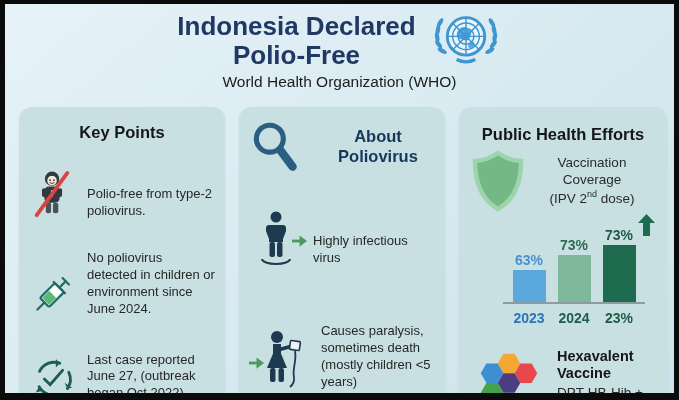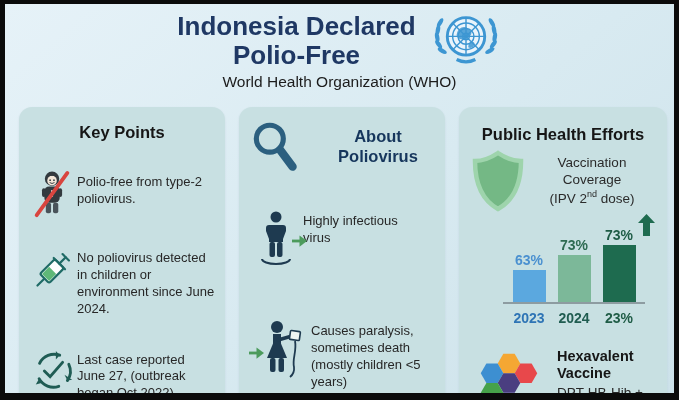--- a/index.html
+++ b/index.html
@@ -20,21 +20,21 @@
   
   .panels {
     position:absolute; top:103px; left:14px; right:14px; bottom:8px;
     display:grid; grid-template-columns:206px 206px 208px; gap:14px;
   }
   .panel {
     background:#c8e0e2; border-radius:13px; padding:10px 10px 6px 10px;
     box-shadow:0 1px 2px rgba(90,120,130,.15);
   }
   .panel-title { font-weight:bold; font-size:16.5px; color:#161616; text-align:center; margin-top:6px; }
-  .item { display:flex; align-items:flex-start; }
+  .item { display:flex; align-items:flex-end; gap:10px; }
   .item-text { font-size:13px; color:#272727; line-height:1.3; padding-top:4px; }
   .icon-cell { flex:0 0 48px; display:flex; justify-content:center; }
   
   .kp-item1 { margin-top:28px; }
   .kp-item2 { margin-top:26px; }
   .kp-item3 { margin-top:30px; }
   
   .about-head { display:flex; align-items:center; gap:20px; margin-top:2px; }
   .about-title { color:#16365c; font-weight:bold; font-size:16.5px; line-height:1.2; text-align:center; flex:1; }
   .ab-item1 { margin-top:34px; }

